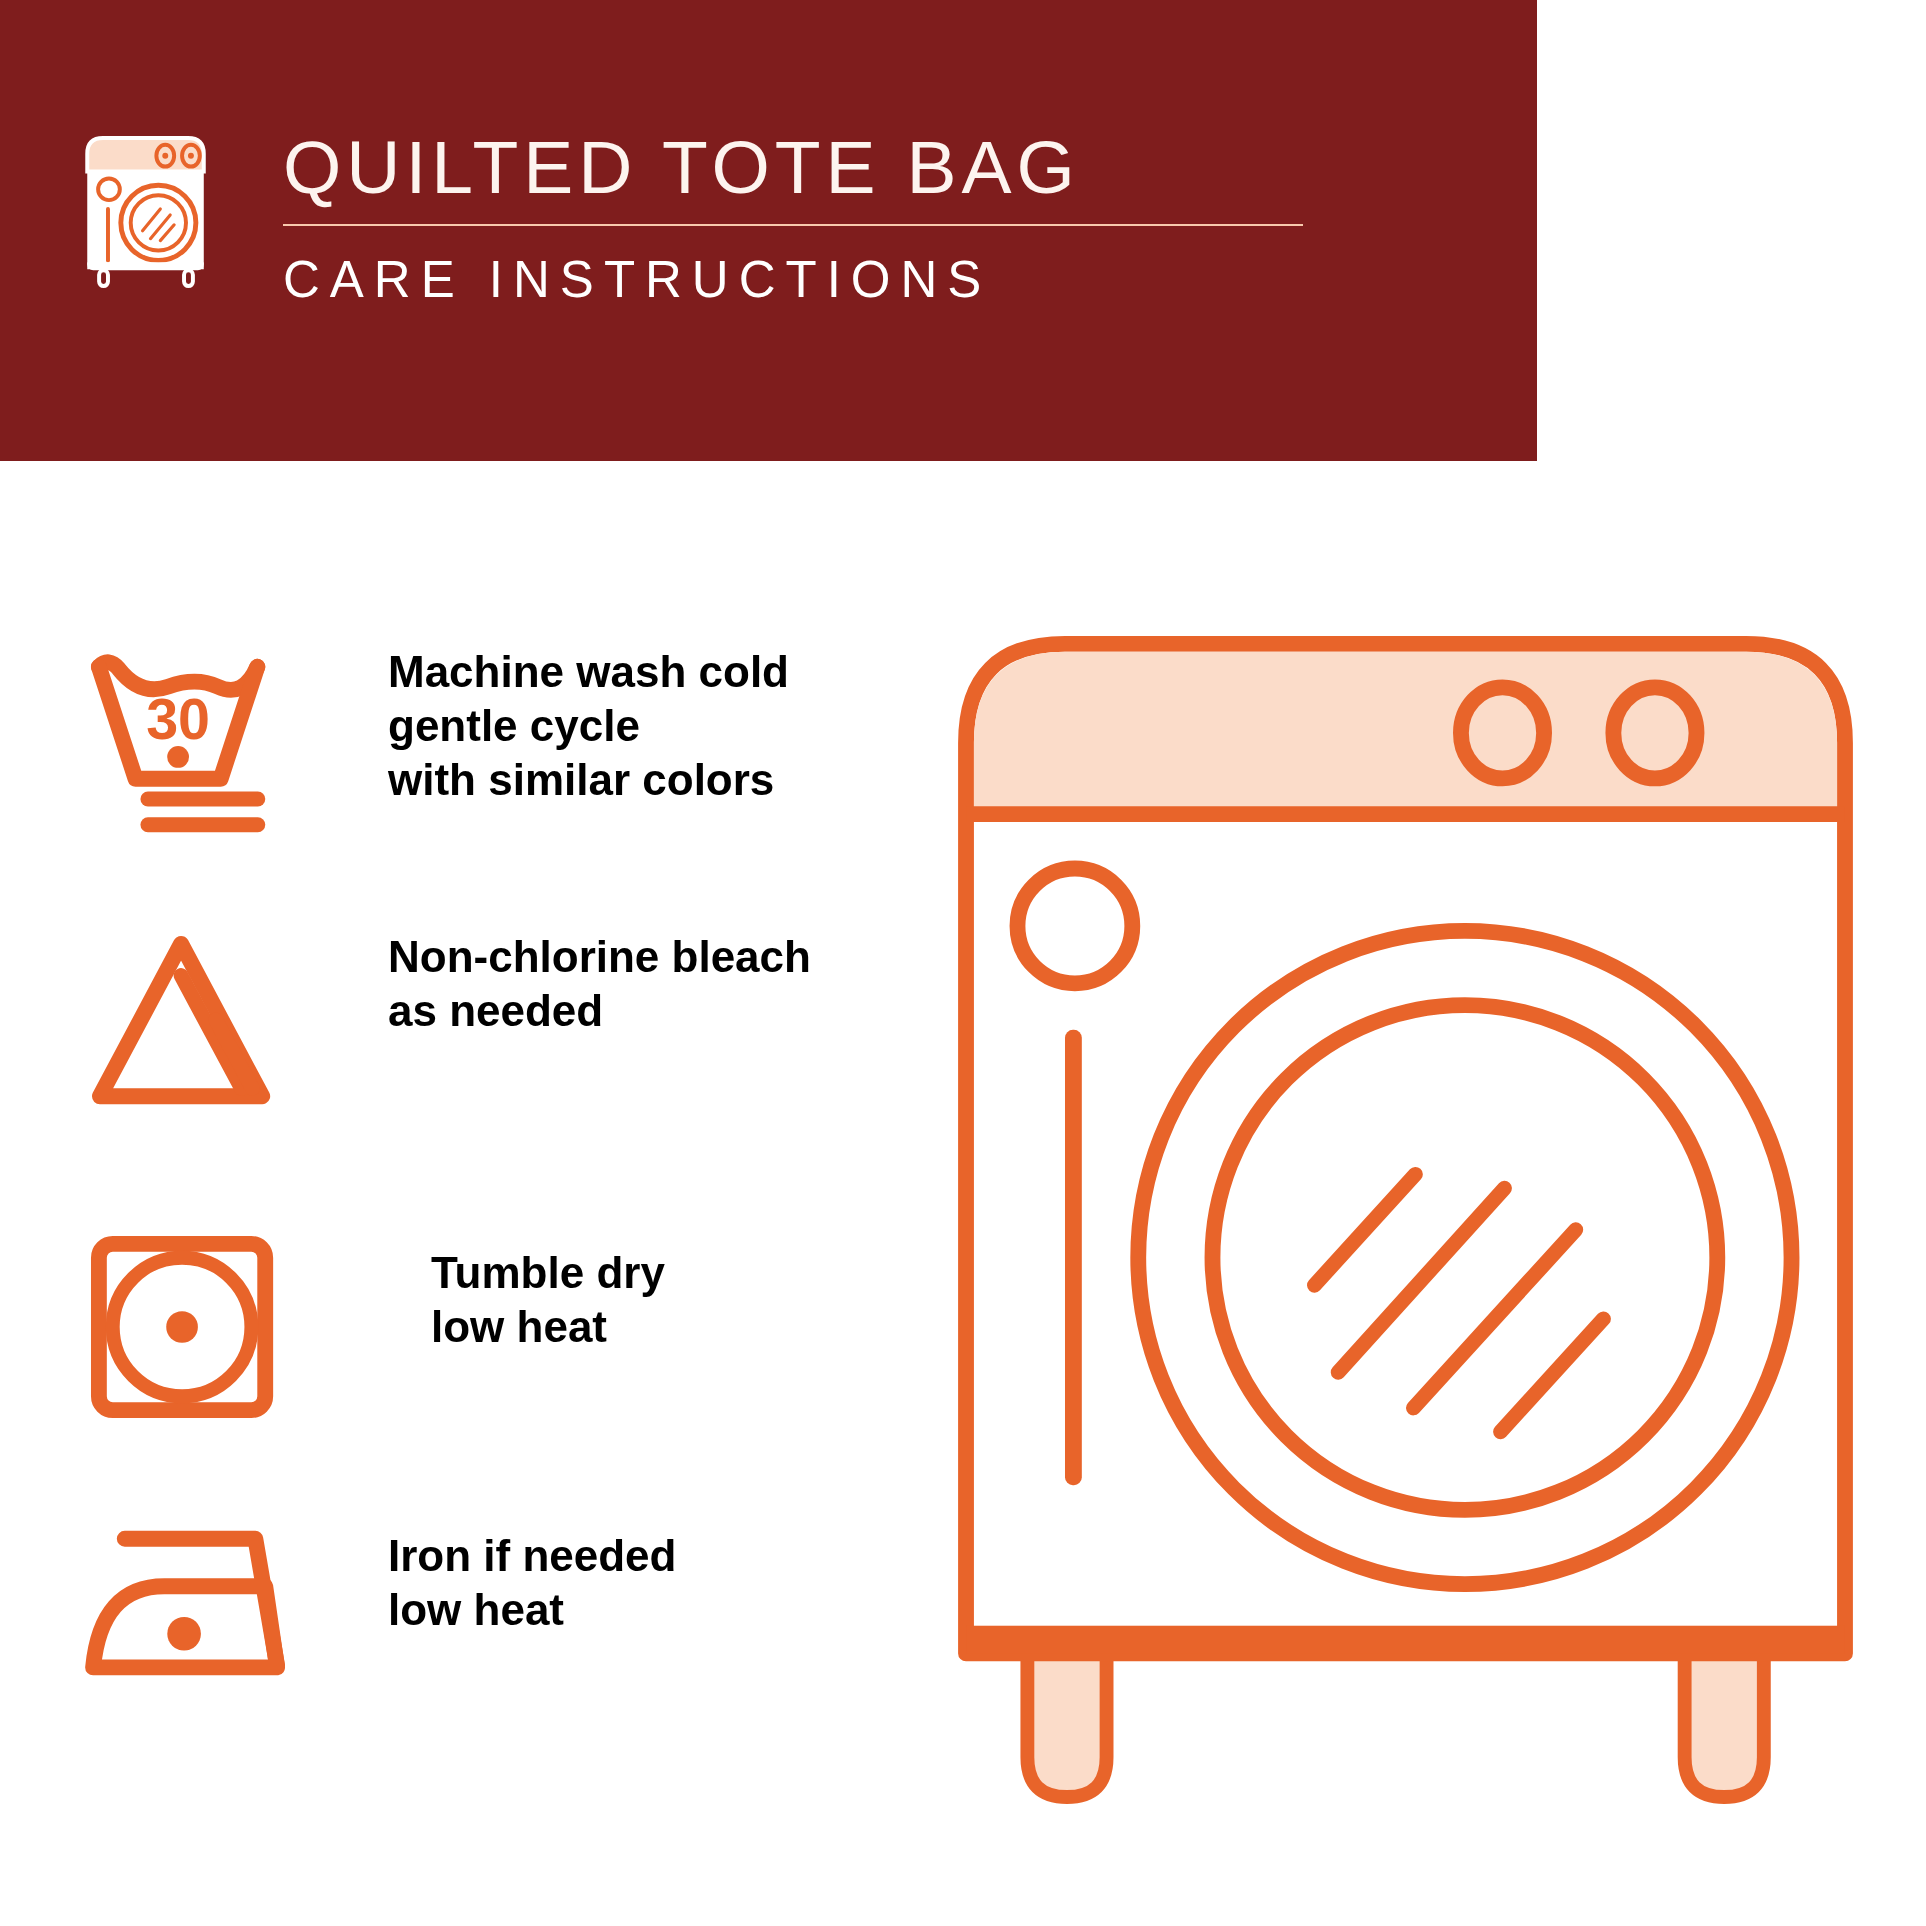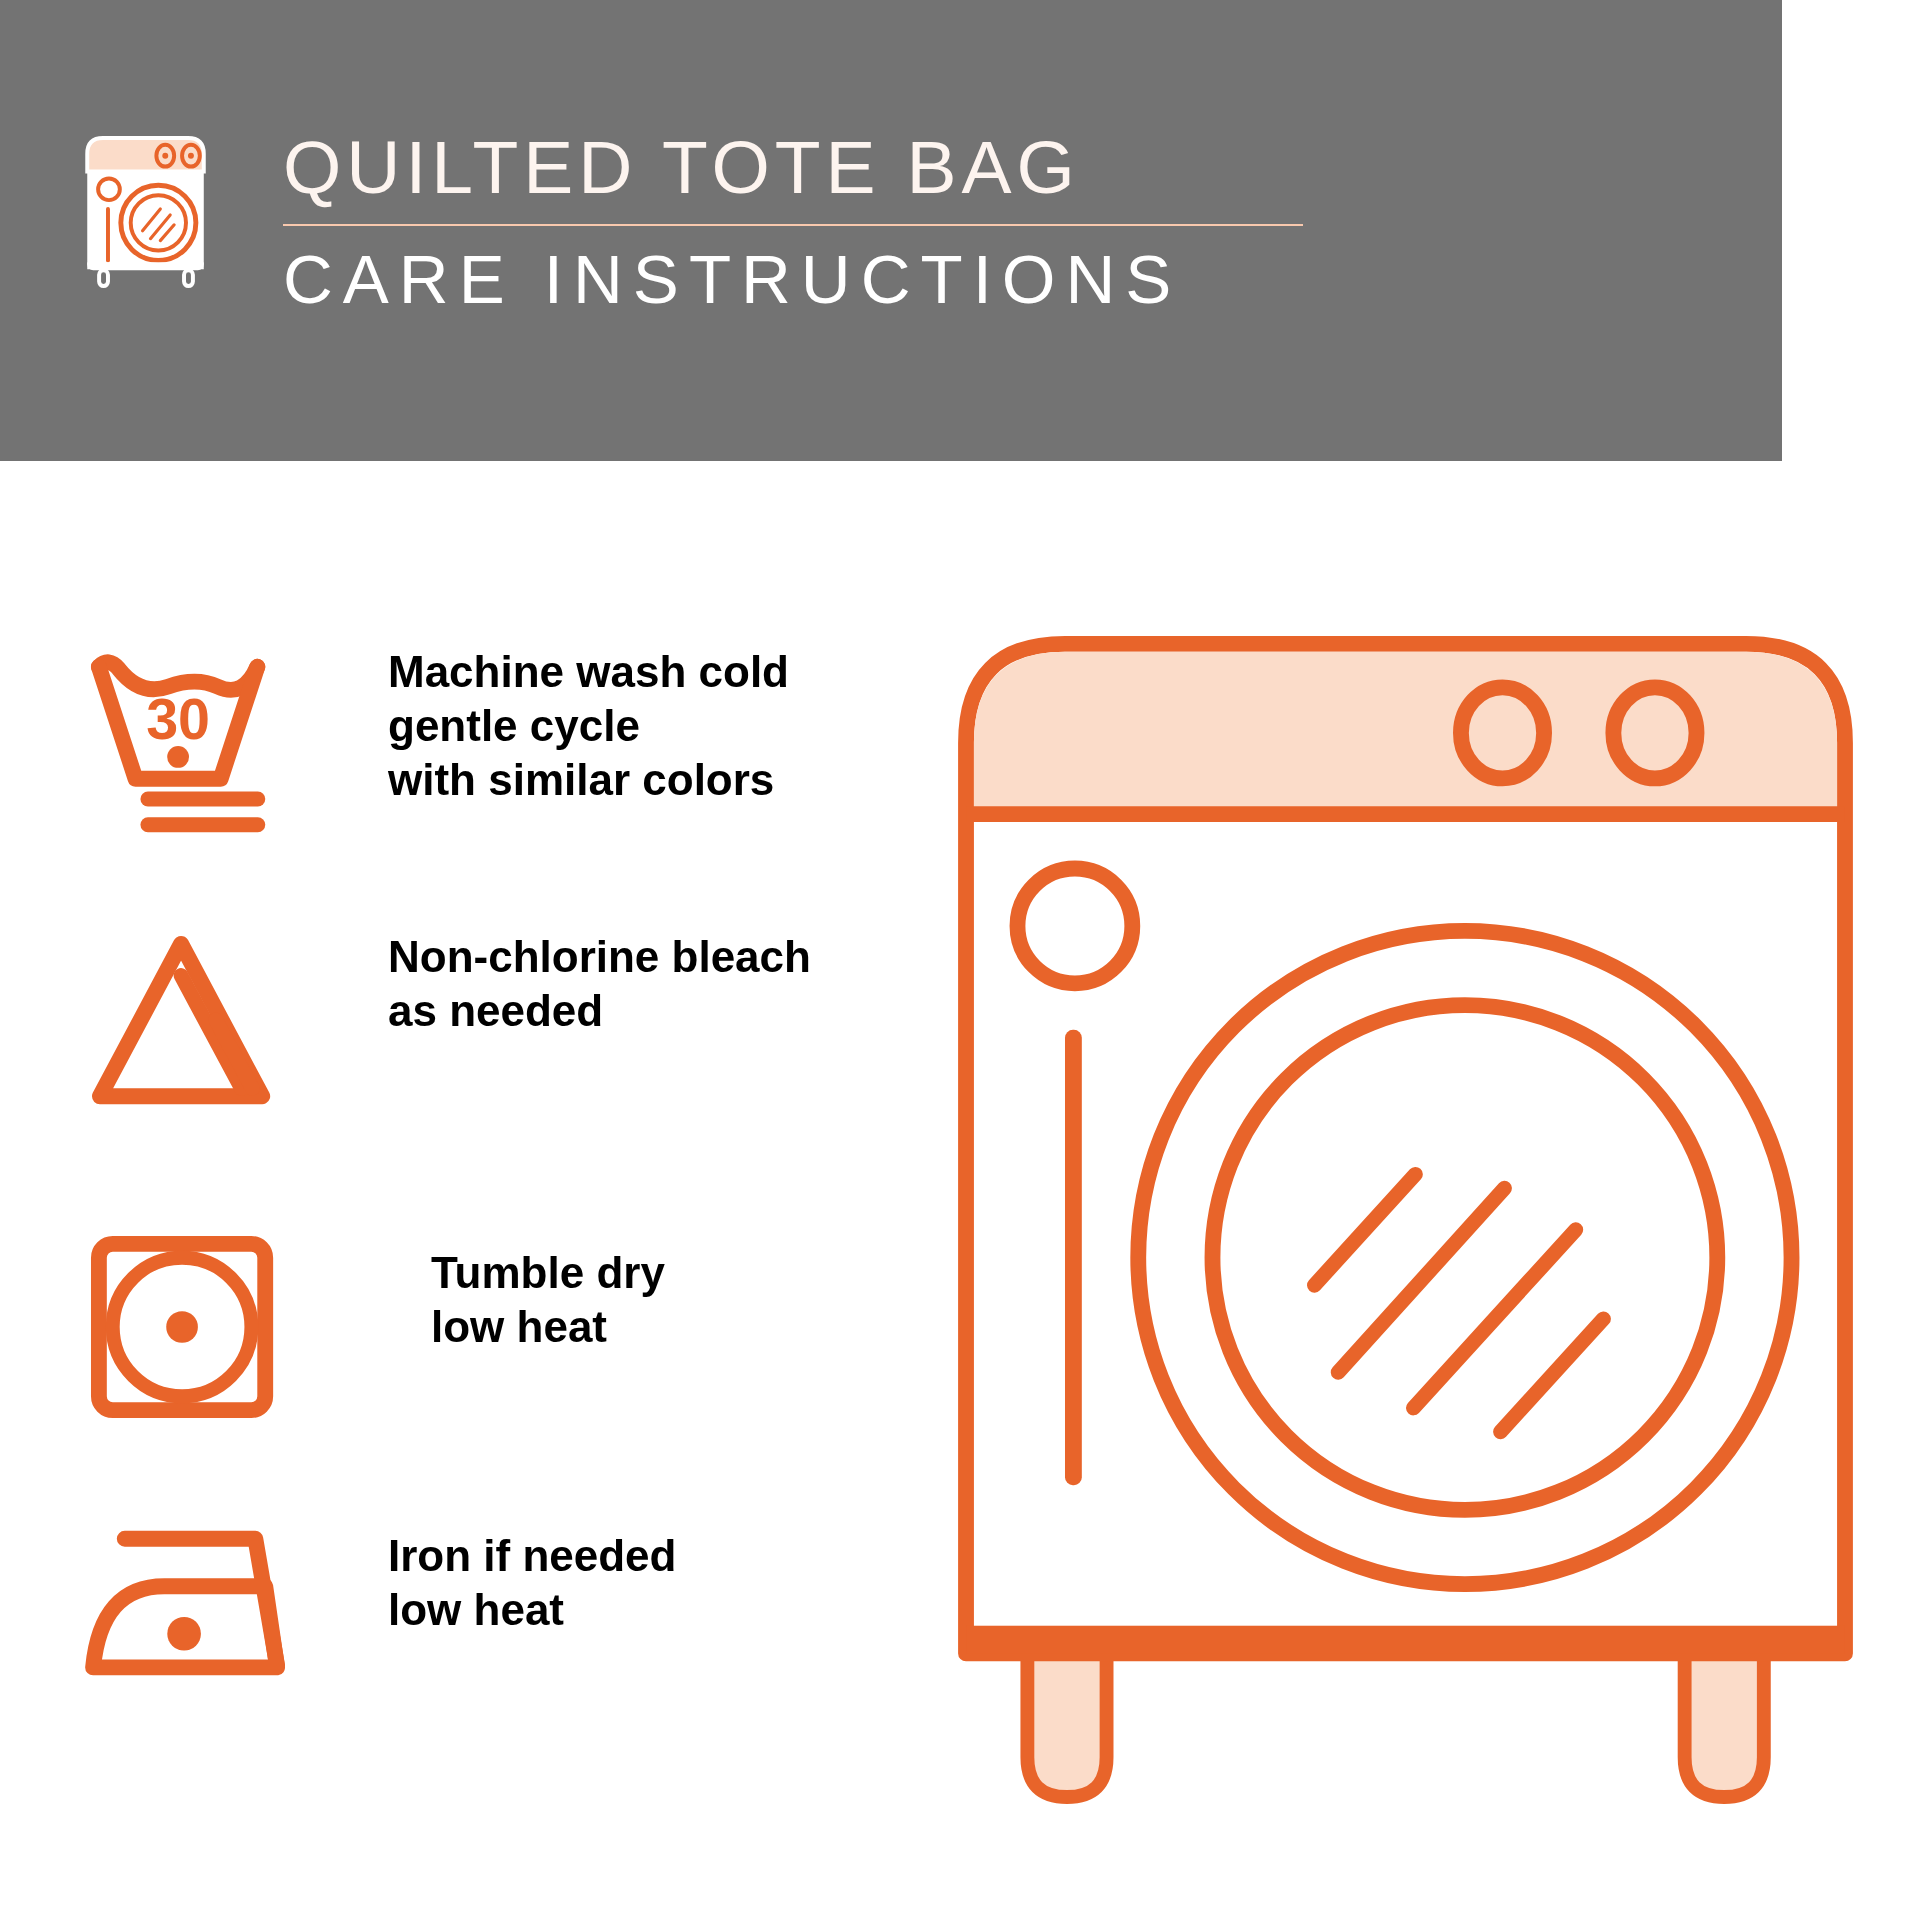--- a/index.html
+++ b/index.html
@@ -7,22 +7,22 @@
     width:1927px;height:1927px;
     background:#ffffff;
     font-family:"Liberation Sans", sans-serif;
     overflow:hidden;
     position:relative;
   }
   #page{position:relative;width:1927px;height:1927px;overflow:hidden;background:#fff;}
 
   
   #header{
-    position:absolute;left:0;top:0;width:1782px;height:461px;
-    background:#737373;
+    position:absolute;left:0;top:0;width:1537px;height:461px;
+    background:#7f1d1d;
   }
   #header-logo{
     position:absolute;left:77px;top:132px;width:139px;height:158px;
   }
   #header-text{
     position:absolute;left:283px;top:125px;width:1040px;
   }
   .title-main{
     color:#FDF4EF;
     font-size:75px;
@@ -30,21 +30,21 @@
     letter-spacing:5px;
     line-height:85px;
     white-space:nowrap;
     font-family:"Liberation Sans", sans-serif;
   }
   #title-rule{
     width:1020px;height:2px;background:#F9C9AE;margin:14px 0 10px 0;
   }
   .title-sub{
     color:#FFFFFF;
-    font-size:69px;
+    font-size:51px;
     font-weight:400;
     letter-spacing:10px;
     line-height:87px;
     white-space:nowrap;
     font-family:"Liberation Sans", sans-serif;
   }
 
   
   #care-list{
     position:absolute;left:0;top:634px;width:911px;

